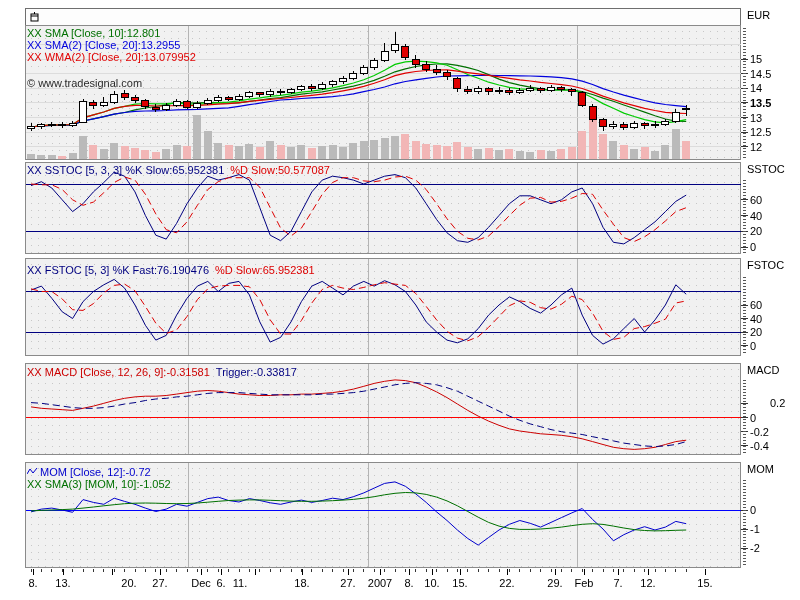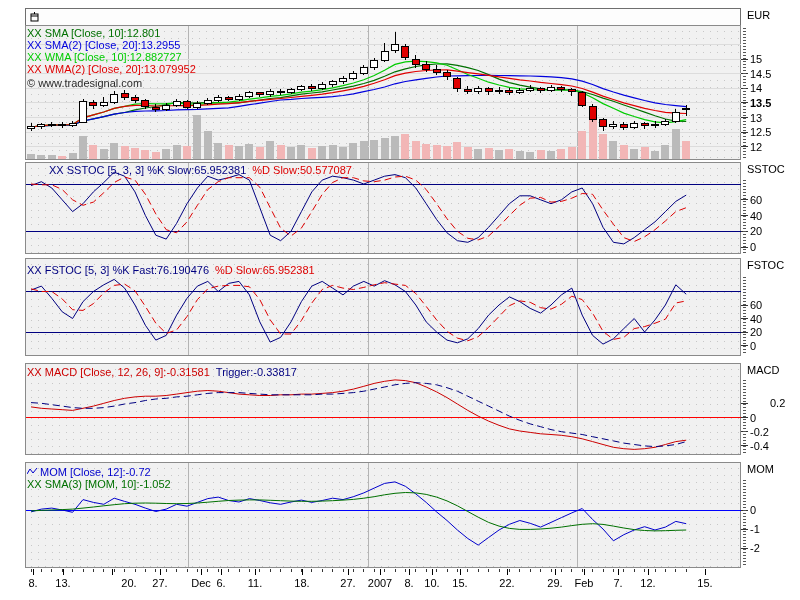--- a/index.html
+++ b/index.html
@@ -52,30 +52,27 @@
   <div class="axis-name" style="top:463px;">MOM</div>
 
   <div class="legend" id="lg-price" style="left:27px;top:27px;">
       <div class="row">
         <span class="seg"><span style="color: rgb(0, 112, 0);">XX SMA [Close, 10]:12.801</span></span>
       </div>
       <div class="row">
         <span class="seg"><span style="color: rgb(0, 0, 221);">XX SMA(2) [Close, 20]:13.2955</span></span>
       </div>
       <div class="row">
-        <span class="seg"><span style="color: rgb(0, 204, 0);">XX WMA [Close, 10]:12.882727</span></span>
-      </div>
-      <div class="row">
         <span class="seg"><span style="color: rgb(224, 0, 0);">XX WMA(2) [Close, 20]:13.079952</span></span>
       </div>
     </div>
   <div class="watermark" style="left:27px;top:77px;">© www.tradesignal.com</div>
   <div class="legend" id="lg-sstoc" style="left:27px;top:164px;">
       <div class="row">
-        <span class="seg"><span style="color: rgb(0, 0, 128); margin-left: 22px;">XX SSTOC [5, 3, 3] %K Slow:65.952381</span></span>
+        <span class="seg"><span style="color: rgb(0, 0, 128);">XX SSTOC [5, 3, 3] %K Slow:65.952381</span></span>
         <span class="seg"><span style="color: rgb(221, 0, 0);">%D Slow:50.577087</span></span>
       </div>
     </div>
   <div class="legend" id="lg-fstoc" style="left:27px;top:264px;">
       <div class="row">
         <span class="seg"><span style="color: rgb(0, 0, 128);">XX FSTOC [5, 3] %K Fast:76.190476</span></span>
         <span class="seg"><span style="color: rgb(221, 0, 0);">%D Slow:65.952381</span></span>
       </div>
     </div>
   <div class="legend" id="lg-macd" style="left:27px;top:366px;">
@@ -125,21 +122,21 @@
       <div class="ytick-label" style="top: 523px;">-1</div>
       <div class="ytick-label" style="top: 542px;">-2</div>
     </div>
   <div id="x-axis">
       <div class="x-label" style="left: 33px;">8.</div>
       <div class="x-label" style="left: 63px;">13.</div>
       <div class="x-label" style="left: 129px;">20.</div>
       <div class="x-label" style="left: 160px;">27.</div>
       <div class="x-label" style="left: 201px;">Dec</div>
       <div class="x-label" style="left: 221px;">6.</div>
-      <div class="x-label" style="left: 255px;">11.</div>
+      <div class="x-label" style="left: 240px;">11.</div>
       <div class="x-label" style="left: 302px;">18.</div>
       <div class="x-label" style="left: 348px;">27.</div>
       <div class="x-label" style="left: 380px;">2007</div>
       <div class="x-label" style="left: 409px;">8.</div>
       <div class="x-label" style="left: 432px;">10.</div>
       <div class="x-label" style="left: 460px;">15.</div>
       <div class="x-label" style="left: 507px;">22.</div>
       <div class="x-label" style="left: 555px;">29.</div>
       <div class="x-label" style="left: 584px;">Feb</div>
       <div class="x-label" style="left: 618px;">7.</div>

